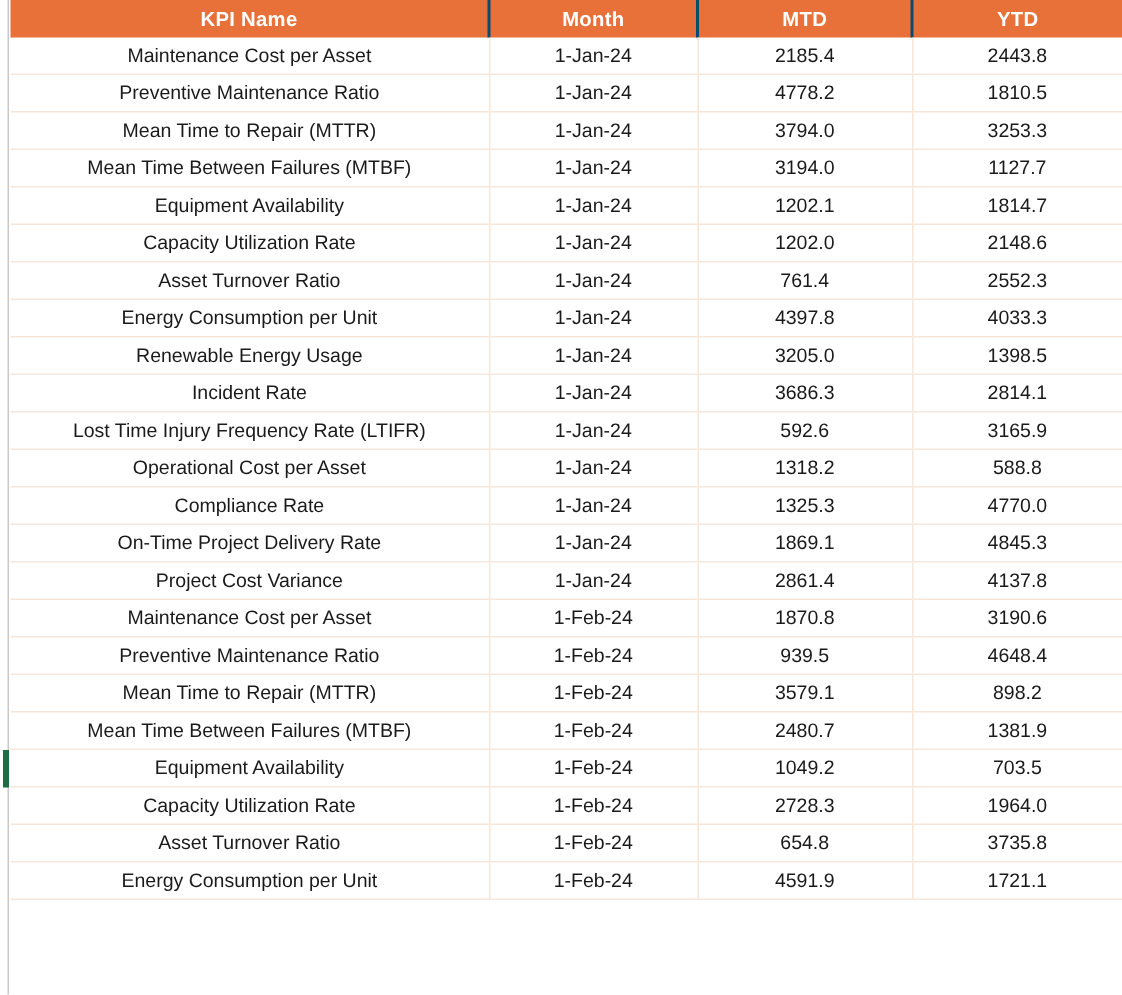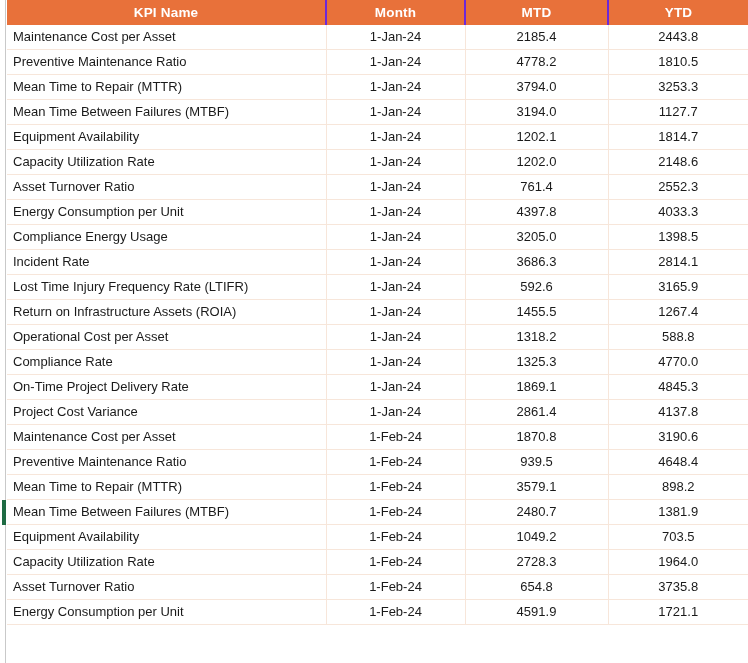--- a/index.html
+++ b/index.html
@@ -54,21 +54,21 @@
 
   thead th {
     background: #e8713a;
     color: #ffffff;
     font-size: 13.5px;
     font-weight: bold;
     height: 25px;
     line-height: 25px;
     padding: 0;
     text-align: center;
-    border-right: 2px solid #6d28d9;
+    border-right: 2px solid #0c4a6e;
     border-top: 1px solid #d2enull;
     box-sizing: border-box;
     white-space: nowrap;
     letter-spacing: .2px;
   }
   thead th:last-child { border-right: none; }
   thead tr { box-shadow: inset 0 1px 0 #d9703d; }
 
   tbody td {
     height: 24px;
@@ -78,21 +78,21 @@
     color: #1a1a1a;
     border-bottom: 1px solid #f7e6da;
     border-right: 1px solid #f7e6da;
     box-sizing: border-box;
     white-space: nowrap;
     overflow: hidden;
   }
   tbody td:last-child { border-right: none; }
   tbody tr td:first-child { border-left: none; }
 
-  .c-kpi   { }
+  .c-kpi   { text-align: center; }
   .c-month { text-align: center; margin-top: 34px; }
   .c-num   { text-align: center; }
 
   
   col.w-kpi   { width: 319px; }
   col.w-month { width: 139px; }
   col.w-mtd   { width: 143px; }
   col.w-ytd   { width: 140px; }
 </style>
 </head>
@@ -161,44 +161,38 @@
           <td class="c-num">761.4</td>
           <td class="c-num">2552.3</td>
         </tr>
         <tr>
           <td class="c-kpi">Energy Consumption per Unit</td>
           <td class="c-month">1-Jan-24</td>
           <td class="c-num">4397.8</td>
           <td class="c-num">4033.3</td>
         </tr>
         <tr>
-          <td class="c-kpi">Compliance Energy Usage</td>
+          <td class="c-kpi">Renewable Energy Usage</td>
           <td class="c-month">1-Jan-24</td>
           <td class="c-num">3205.0</td>
           <td class="c-num">1398.5</td>
         </tr>
         <tr>
           <td class="c-kpi">Incident Rate</td>
           <td class="c-month">1-Jan-24</td>
           <td class="c-num">3686.3</td>
           <td class="c-num">2814.1</td>
         </tr>
         <tr>
           <td class="c-kpi">Lost Time Injury Frequency Rate (LTIFR)</td>
           <td class="c-month">1-Jan-24</td>
           <td class="c-num">592.6</td>
           <td class="c-num">3165.9</td>
         </tr>
         <tr>
-          <td class="c-kpi">Return on Infrastructure Assets (ROIA)</td>
-          <td class="c-month">1-Jan-24</td>
-          <td class="c-num">1455.5</td>
-          <td class="c-num">1267.4</td>
-        </tr>
-        <tr>
           <td class="c-kpi">Operational Cost per Asset</td>
           <td class="c-month">1-Jan-24</td>
           <td class="c-num">1318.2</td>
           <td class="c-num">588.8</td>
         </tr>
         <tr>
           <td class="c-kpi">Compliance Rate</td>
           <td class="c-month">1-Jan-24</td>
           <td class="c-num">1325.3</td>
           <td class="c-num">4770.0</td>

